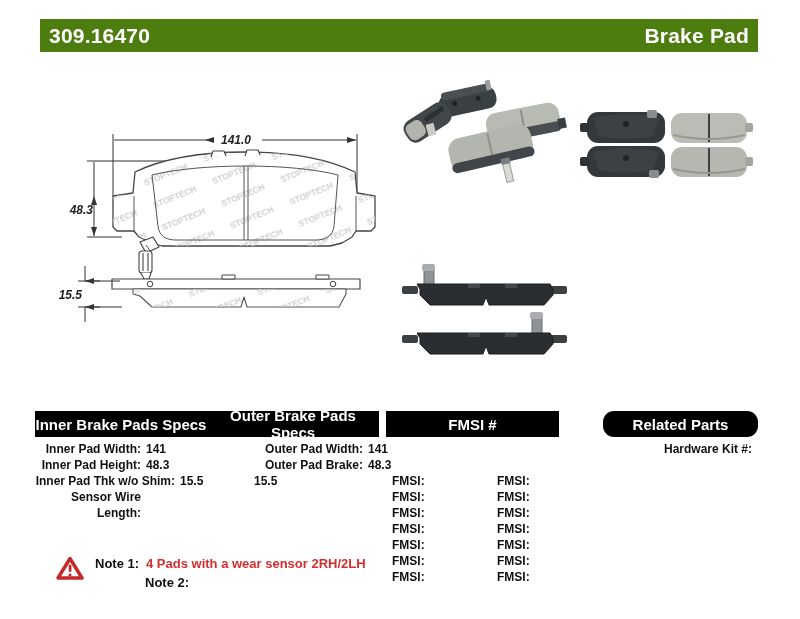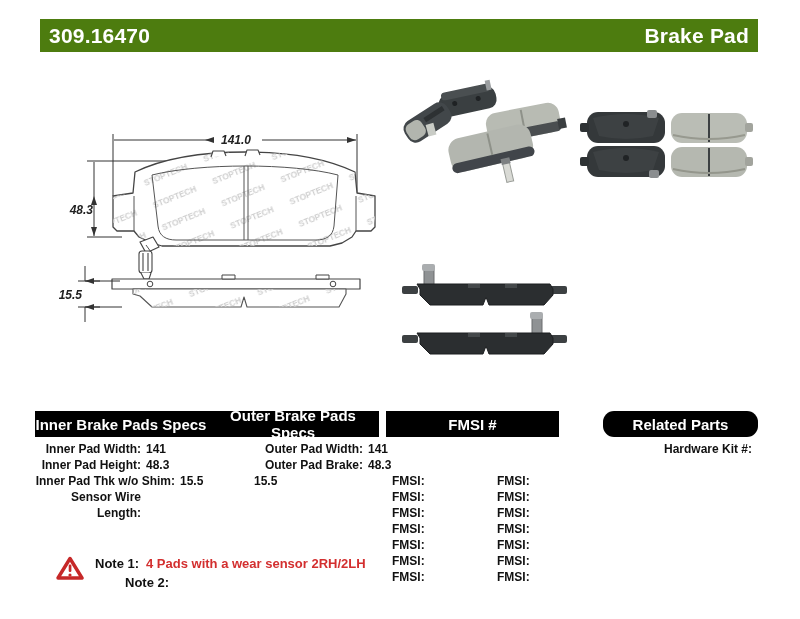--- a/index.html
+++ b/index.html
@@ -297,14 +297,14 @@
   <span></span>
 </div>
 
 <svg class="abs" style="left:56px;top:556px;" width="28" height="25" viewBox="0 0 28 25">
   <path d="M14,2.5 L26,22 L2,22 Z" fill="#ffffff" stroke="#c62828" stroke-width="3.4" stroke-linejoin="round"></path>
   <rect x="12.7" y="8.5" width="2.7" height="7.5" rx="1.2" fill="#c62828"></rect>
   <circle cx="14" cy="19" r="1.6" fill="#c62828"></circle>
 </svg>
 <span class="abs notelbl" style="left:95px;top:555px;">Note 1:</span>
 <span class="abs notered" style="left:146px;top:555px;color:#d32f2f;">4 Pads with a wear sensor 2RH/2LH</span>
-<span class="abs notelbl" style="left:91px;top:574px;padding-left:34px;">Note 2:</span>
+<span class="abs notelbl" style="left:111px;top:574px;padding-left:34px;">Note 2:</span>
 <span class="abs notered" style="left:146px;top:574px;color:#d32f2f;"></span>
 
 </body></html>

